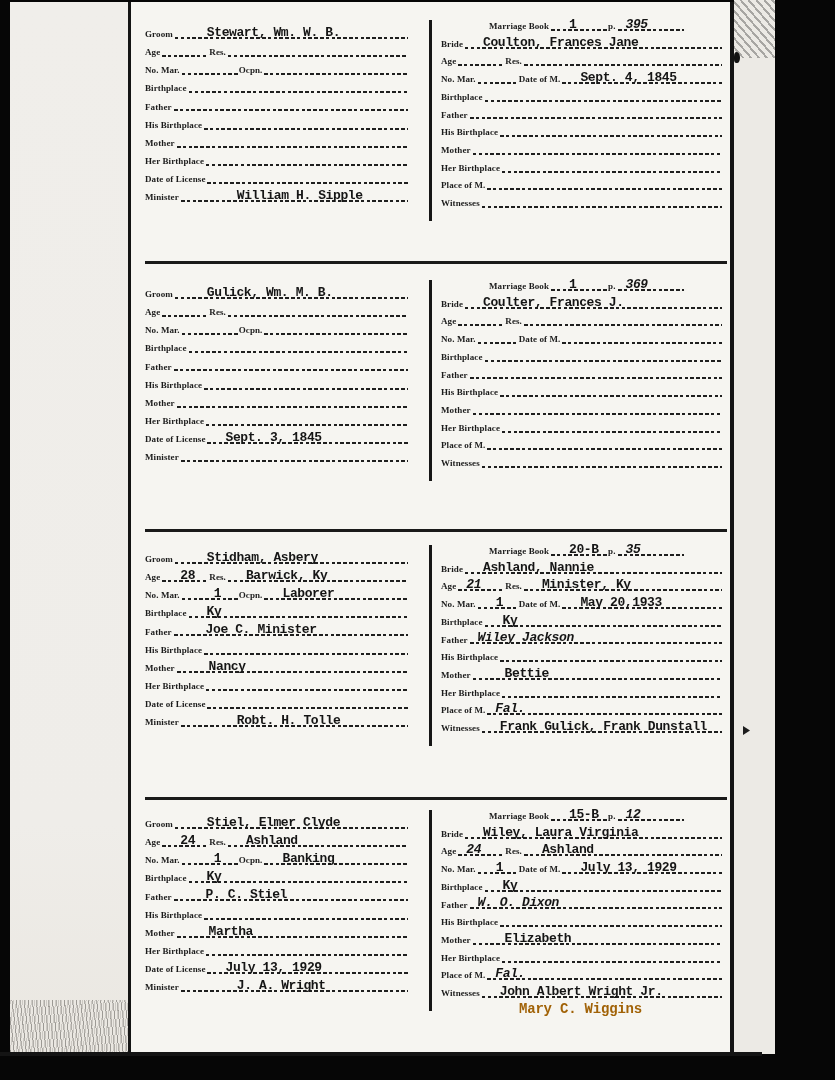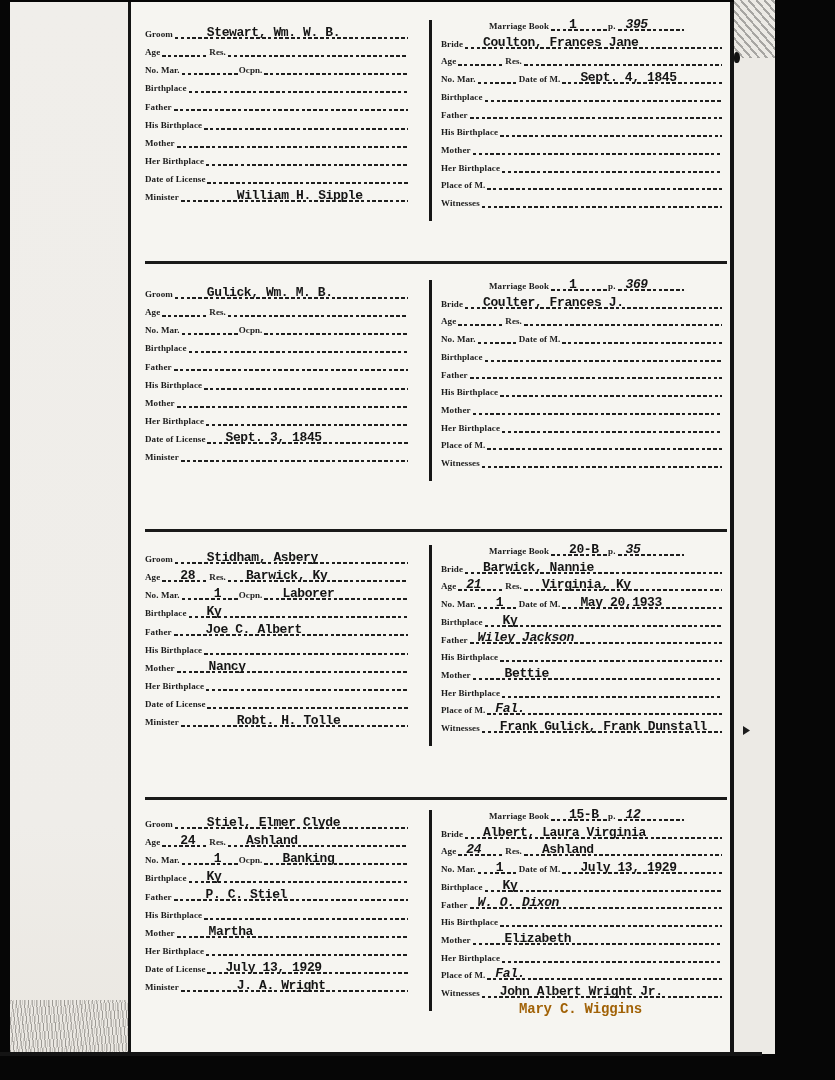--- a/index.html
+++ b/index.html
@@ -433,21 +433,21 @@
       </div>
       <div class="fr">
         <span class="lb">Birthplace</span>
         <span class="ld">
             <span class="val o2">Ky</span>
           </span>
       </div>
       <div class="fr">
         <span class="lb">Father</span>
         <span class="ld">
-            <span class="val o3">Joe C. Albert</span>
+            <span class="val o3">Joe C. Minister</span>
           </span>
       </div>
       <div class="fr">
         <span class="lb">His Birthplace</span>
         <span class="ld">
             <span class="val o2"></span>
           </span>
       </div>
       <div class="fr">
         <span class="lb">Mother</span>
@@ -484,31 +484,31 @@
             <span class="val o2">20-B</span>
           </span>
         <span class="lb">p.</span>
         <span class="ld ldw66">
             <span class="val o1">35</span>
           </span>
       </div>
       <div class="fr">
         <span class="lb">Bride</span>
         <span class="ld">
-            <span class="val o2">Barwick, Nannie</span>
+            <span class="val o2">Ashland, Nannie</span>
           </span>
       </div>
       <div class="fr">
         <span class="lb">Age</span>
         <span class="ld ldw46">
             <span class="val o1">21</span>
           </span>
         <span class="lb">Res.</span>
         <span class="ld">
-            <span class="val o2">Virginia, Ky</span>
+            <span class="val o2">Minister, Ky</span>
           </span>
       </div>
       <div class="fr">
         <span class="lb">No. Mar.</span>
         <span class="ld ldw36">
             <span class="val o2">1</span>
           </span>
         <span class="lb">Date of M.</span>
         <span class="ld">
             <span class="val o2">May 20,1933</span>
@@ -640,21 +640,21 @@
             <span class="val o2">15-B</span>
           </span>
         <span class="lb">p.</span>
         <span class="ld ldw66">
             <span class="val o1">12</span>
           </span>
       </div>
       <div class="fr">
         <span class="lb">Bride</span>
         <span class="ld">
-            <span class="val o2">Albert, Laura Virginia</span>
+            <span class="val o2">Wiley, Laura Virginia</span>
           </span>
       </div>
       <div class="fr">
         <span class="lb">Age</span>
         <span class="ld ldw46">
             <span class="val o1">24</span>
           </span>
         <span class="lb">Res.</span>
         <span class="ld">
             <span class="val o2">Ashland</span>

